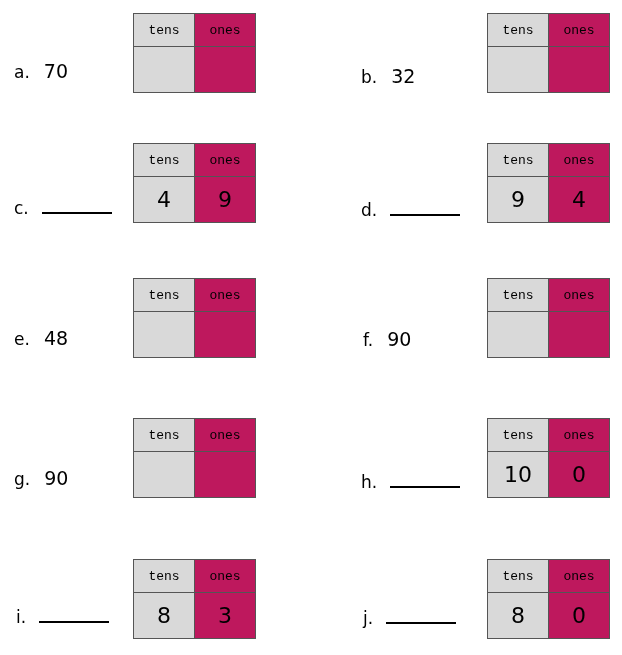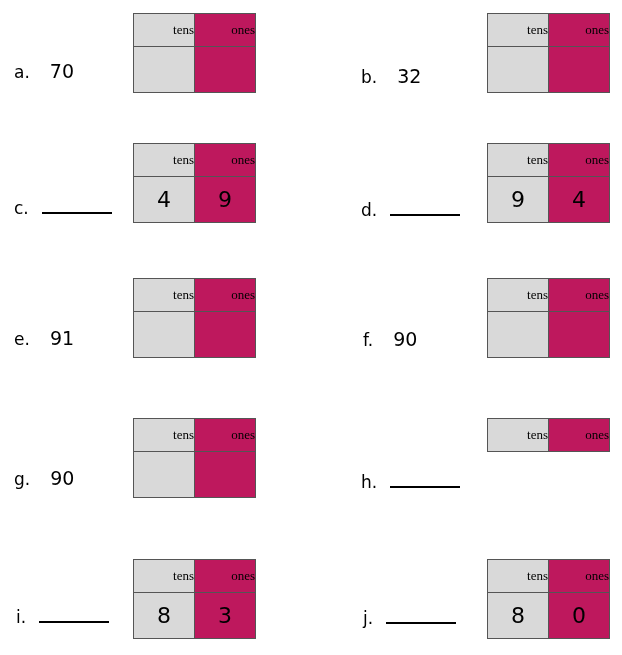--- a/index.html
+++ b/index.html
@@ -28,21 +28,21 @@
     align-items: baseline;
     white-space: nowrap;
   }
   .letter {
     font-size: 17px;
     font-family: "DejaVu Sans", sans-serif;
     letter-spacing: 0px;
   }
   .value {
     font-size: 19px;
-    margin-left: 20px;
+    margin-left: 14px;
     font-family: "DejaVu Sans", sans-serif;
   }
   .blank {
     display: inline-block;
     width: 70px;
     border-bottom: 2px solid #000000;
     margin-left: 13px;
     height: 11px;
   }
 
@@ -57,22 +57,21 @@
   .pv-table td {
     border: 1px solid #555555;
     text-align: center;
     vertical-align: middle;
     padding: 0;
     width: 60px;
   }
   .pv-table .hdr {
     height: 32px;
     font-size: 13px;
-    font-family: Liberation Serif, serif;
-    text-align: right;
+    font-family: Liberation Mono, monospace;
   }
   .pv-table .cell {
     height: 45px;
     font-size: 22px;
     font-family: "DejaVu Sans", sans-serif;
   }
   .col-tens {
     background: #d9d9d9;
   }
   .col-ones {
@@ -142,21 +141,21 @@
           <td class="hdr col-ones">ones</td>
         </tr>
         <tr>
           <td class="cell col-tens">9</td>
           <td class="cell col-ones">4</td>
         </tr>
       </tbody>
     </table>
     <div class="prompt" style="left: 14px; top: 327px;">
       <span class="letter">e.</span>
-      <span class="value">91</span>
+      <span class="value">48</span>
     </div>
     <table class="pv-table" style="left: 133px; top: 278px;">
       <tbody>
         <tr>
           <td class="hdr col-tens">tens</td>
           <td class="hdr col-ones">ones</td>
         </tr>
         <tr>
           <td class="cell col-tens"></td>
           <td class="cell col-ones"></td>
@@ -198,20 +197,24 @@
     <div class="prompt" style="left: 361px; top: 472px;">
       <span class="letter">h.</span>
       <span class="blank"></span>
     </div>
     <table class="pv-table" style="left: 487px; top: 418px;">
       <tbody>
         <tr>
           <td class="hdr col-tens">tens</td>
           <td class="hdr col-ones">ones</td>
         </tr>
+        <tr>
+          <td class="cell col-tens">10</td>
+          <td class="cell col-ones">0</td>
+        </tr>
       </tbody>
     </table>
     <div class="prompt" style="left: 16px; top: 607px;">
       <span class="letter">i.</span>
       <span class="blank"></span>
     </div>
     <table class="pv-table" style="left: 133px; top: 559px;">
       <tbody>
         <tr>
           <td class="hdr col-tens">tens</td>

